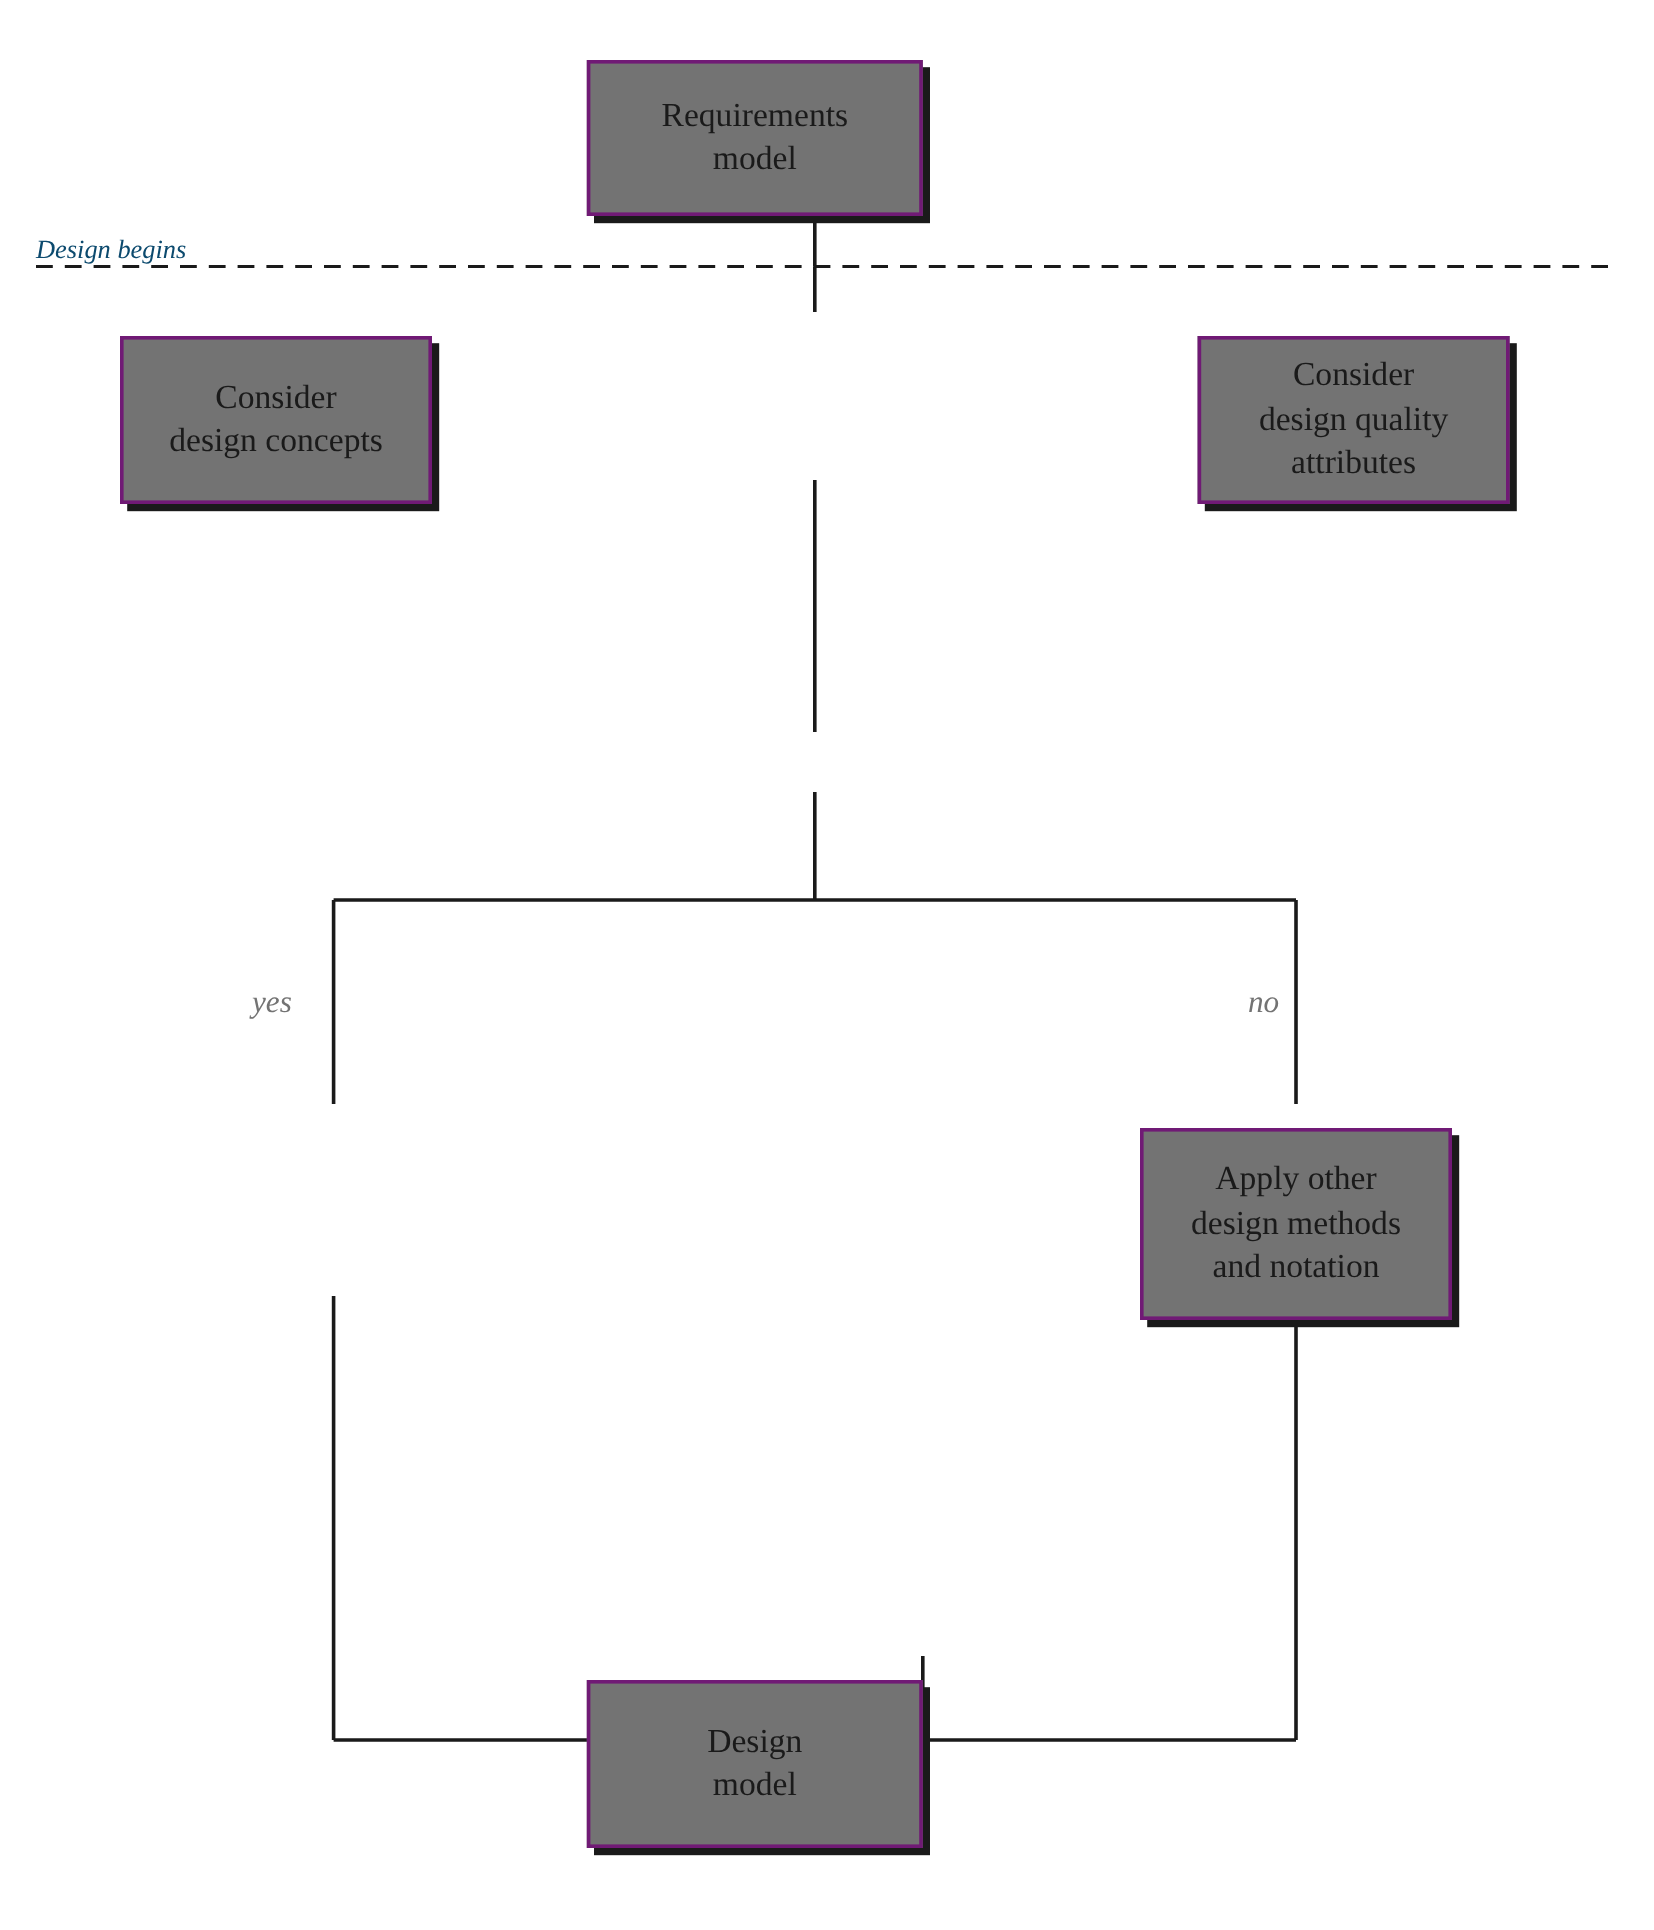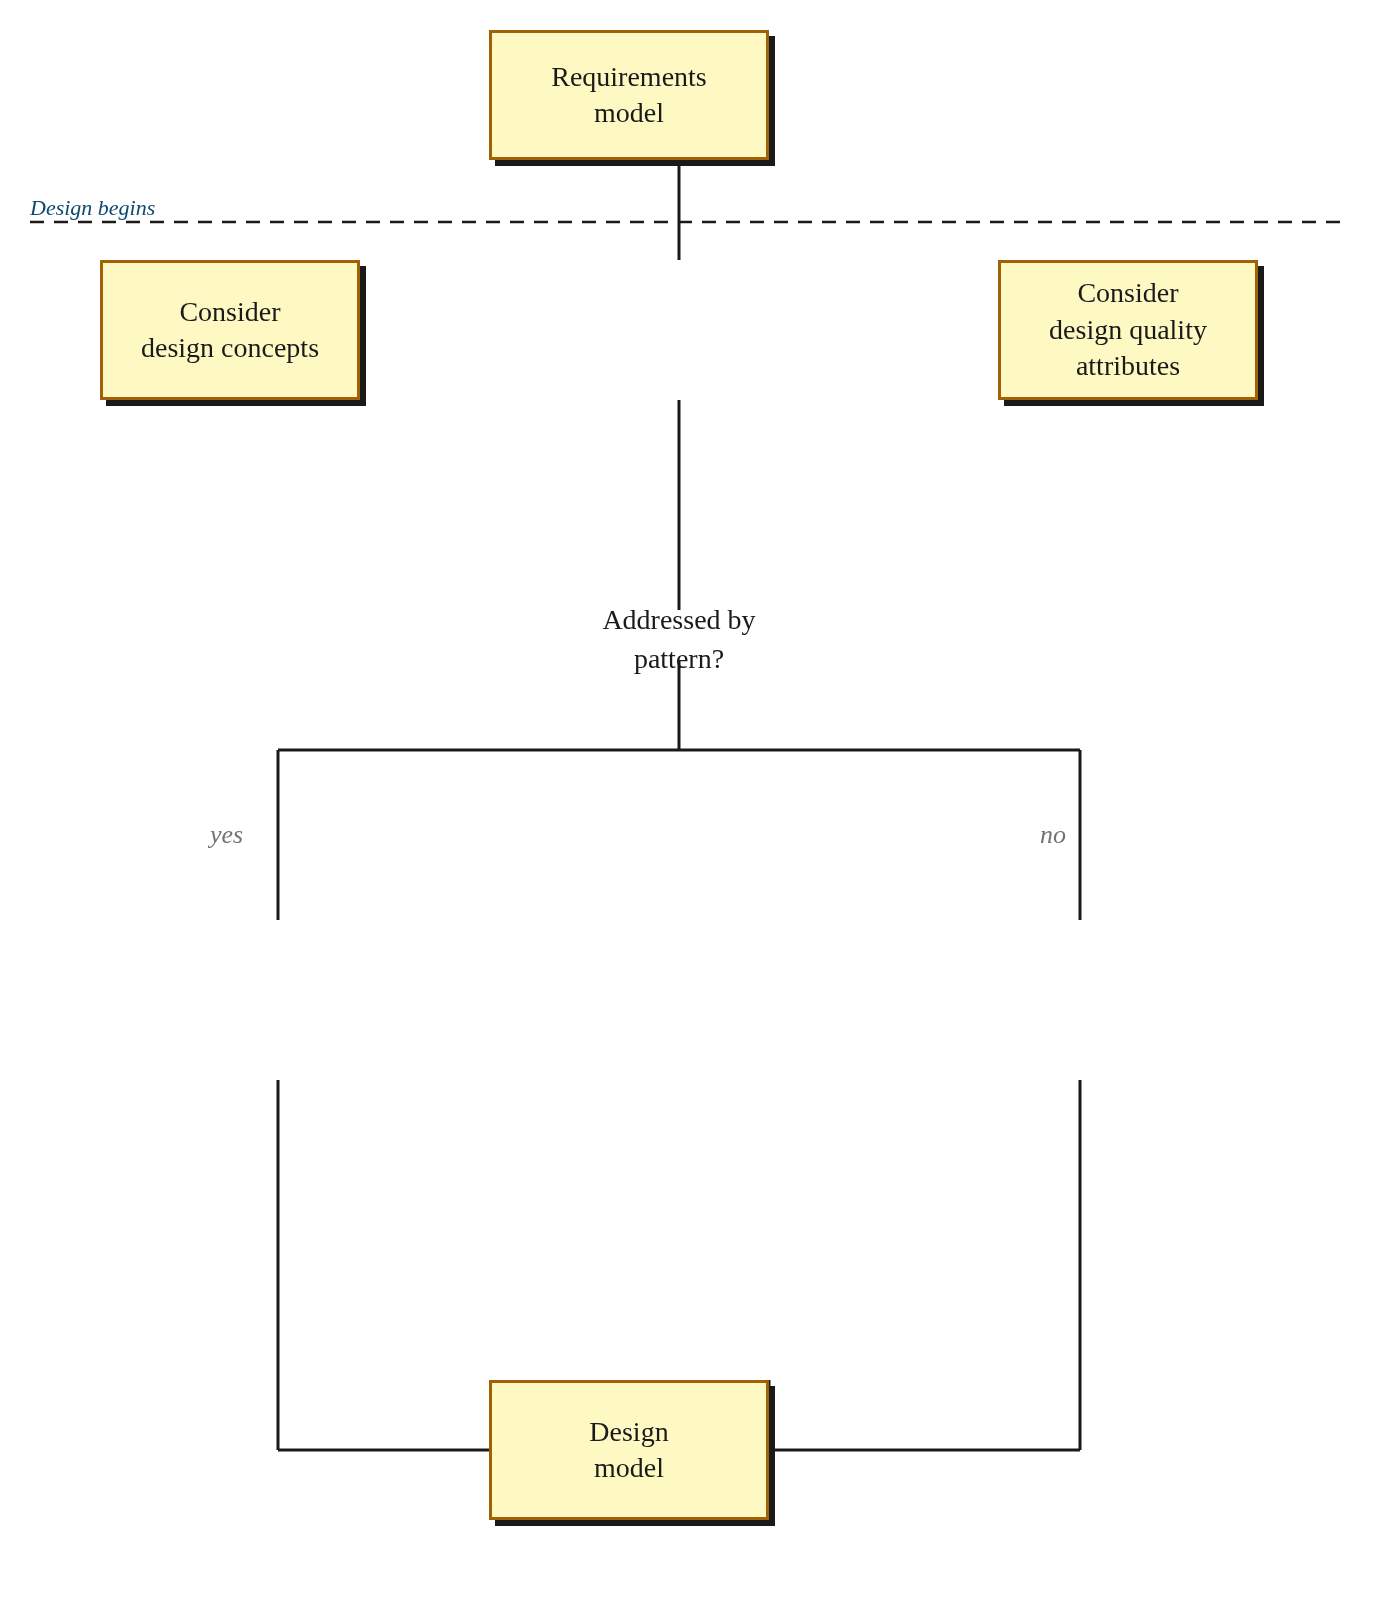--- a/index.html
+++ b/index.html
@@ -15,30 +15,31 @@
 
     .diagram-container {
       position: relative;
       width: 1378px;
       height: 1608px;
     }
 
     
     .box {
       position: absolute;
-      background-color: #fef9c3;
-      border: 3px solid #a16207;
+      background-color: #737373;
+      border: 3px solid #701a75;
       display: flex;
       align-items: center;
       justify-content: center;
       text-align: center;
       font-size: 28px;
       line-height: 1.3;
       color: #1a1a1a;
       box-shadow: 6px 6px 0px #1a1a1a;
+      margin-top: 20px;
     }
 
     
     .lines-svg {
       position: absolute;
       top: 0;
       left: 0;
       width: 1378px;
       height: 1608px;
       pointer-events: none;
@@ -109,25 +110,26 @@
   <div class="design-begins-label" style="left:30px; top:195px;">Design begins</div>
 
   <div class="box" style="left:100px; top:260px; width:260px; height:140px; white-space:pre-line;">Consider
 design concepts</div>
 
 
   <div class="box" style="left:998px; top:260px; width:260px; height:140px; white-space:pre-line;">Consider
 design quality
 attributes</div>
 
-  <div class="text-label" style="left:529px; top:600px; width:300px; white-space:pre-line;">Addressed by
-pattern?</div>
 
   <div class="yes-no-label" style="left:210px; top:820px;">yes</div>
 
   <div class="yes-no-label" style="left:1040px; top:820px;">no</div>
 
 
+  <div class="box" style="left:950px; top:920px; width:260px; height:160px; white-space:pre-line;">Apply other
+design methods
+and notation</div>
 
   <div class="box" style="left:489px; top:1380px; width:280px; height:140px; white-space:pre-line;">Design
 model</div>
 
 </div>
 
 </body></html>

